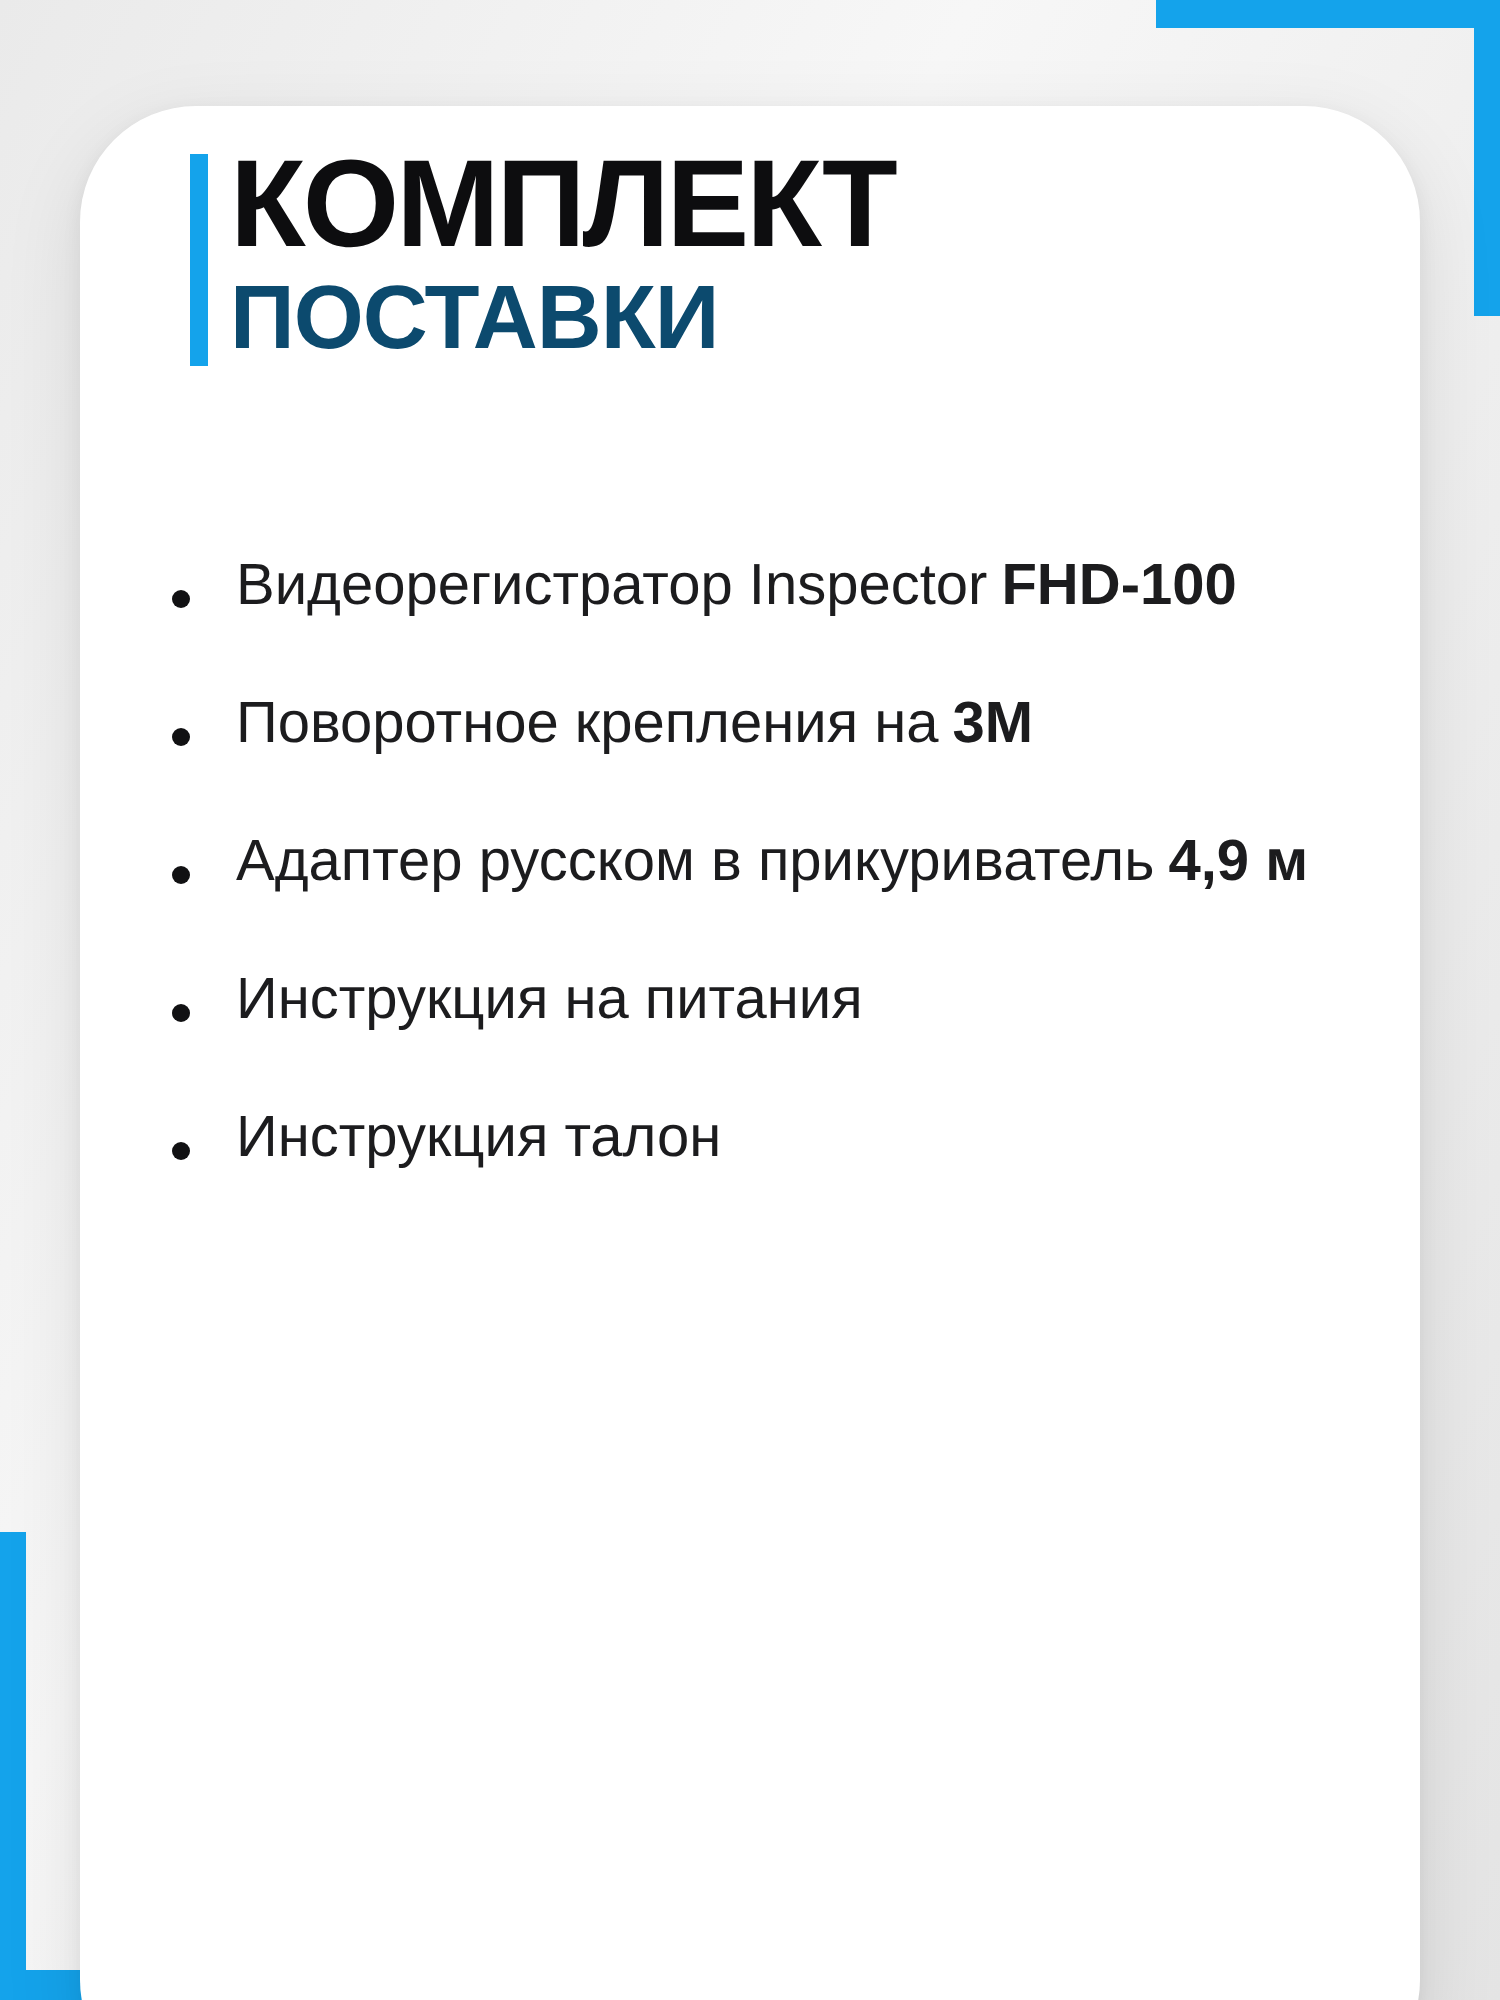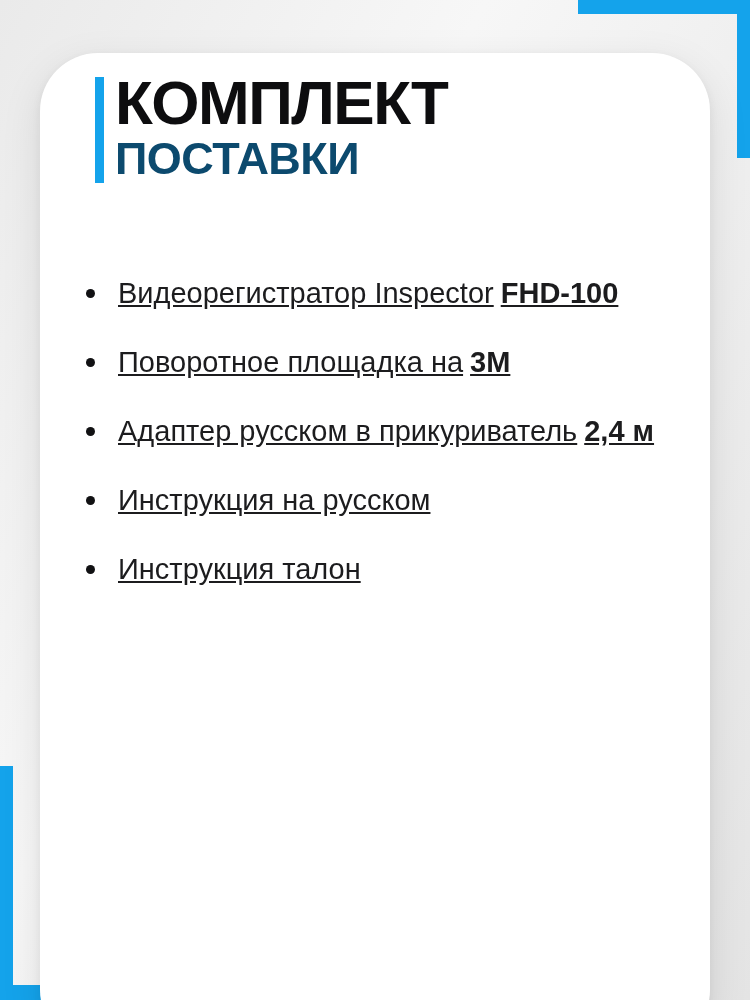--- a/index.html
+++ b/index.html
@@ -58,26 +58,25 @@
 
   
   .list {
     position: absolute;
     left: 46px; top: 224px;
     right: 30px;
     list-style: none;
   }
   .list-item {
     display: flex;
-    align-items: flex-start;
+    align-items: center;
     margin-bottom: 37px;
     font-size: 29px;
     line-height: 32px;
     color: #1c1c1e;
-    text-decoration: underline;
   }
   .bullet-dot {
     flex: 0 0 auto;
     width: 9px; height: 9px;
     border-radius: 50%;
     background: #111113;
     margin: 12px 23px 0 0;
   }
   .li-bold { font-weight: 700; margin-left: 7px; }
   .li-bold:empty { margin-left: 0; }
@@ -98,29 +97,29 @@
     <div class="title-line2">ПОСТАВКИ</div>
   </div>
 
   <ul class="list">
     <li class="list-item">
       <span class="bullet-dot"></span>
       <span><span>Видеорегистратор Inspector</span><span class="li-bold">FHD-100</span></span>
     </li>
     <li class="list-item">
       <span class="bullet-dot"></span>
-      <span><span>Поворотное площадка на</span><span class="li-bold">3М</span></span>
+      <span><span>Поворотное крепления на</span><span class="li-bold">3М</span></span>
     </li>
     <li class="list-item">
       <span class="bullet-dot"></span>
-      <span><span>Адаптер русском в прикуриватель</span><span class="li-bold">2,4 м</span></span>
+      <span><span>Адаптер русском в прикуриватель</span><span class="li-bold">4,9 м</span></span>
     </li>
     <li class="list-item">
       <span class="bullet-dot"></span>
-      <span><span>Инструкция на русском</span><span class="li-bold"></span></span>
+      <span><span>Инструкция на питания</span><span class="li-bold"></span></span>
     </li>
     <li class="list-item">
       <span class="bullet-dot"></span>
       <span><span>Инструкция талон</span><span class="li-bold"></span></span>
     </li>
   </ul>
 
 </div>
 
 </body></html>

